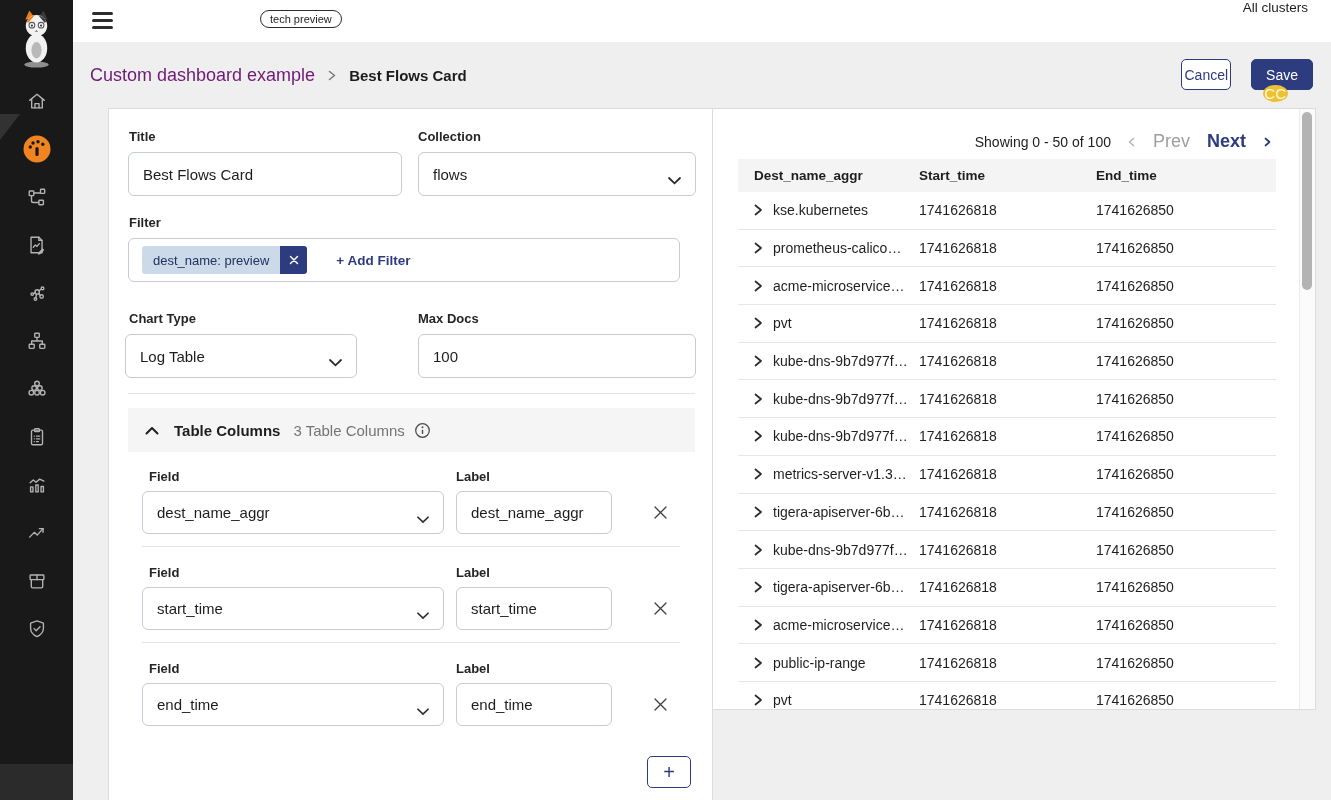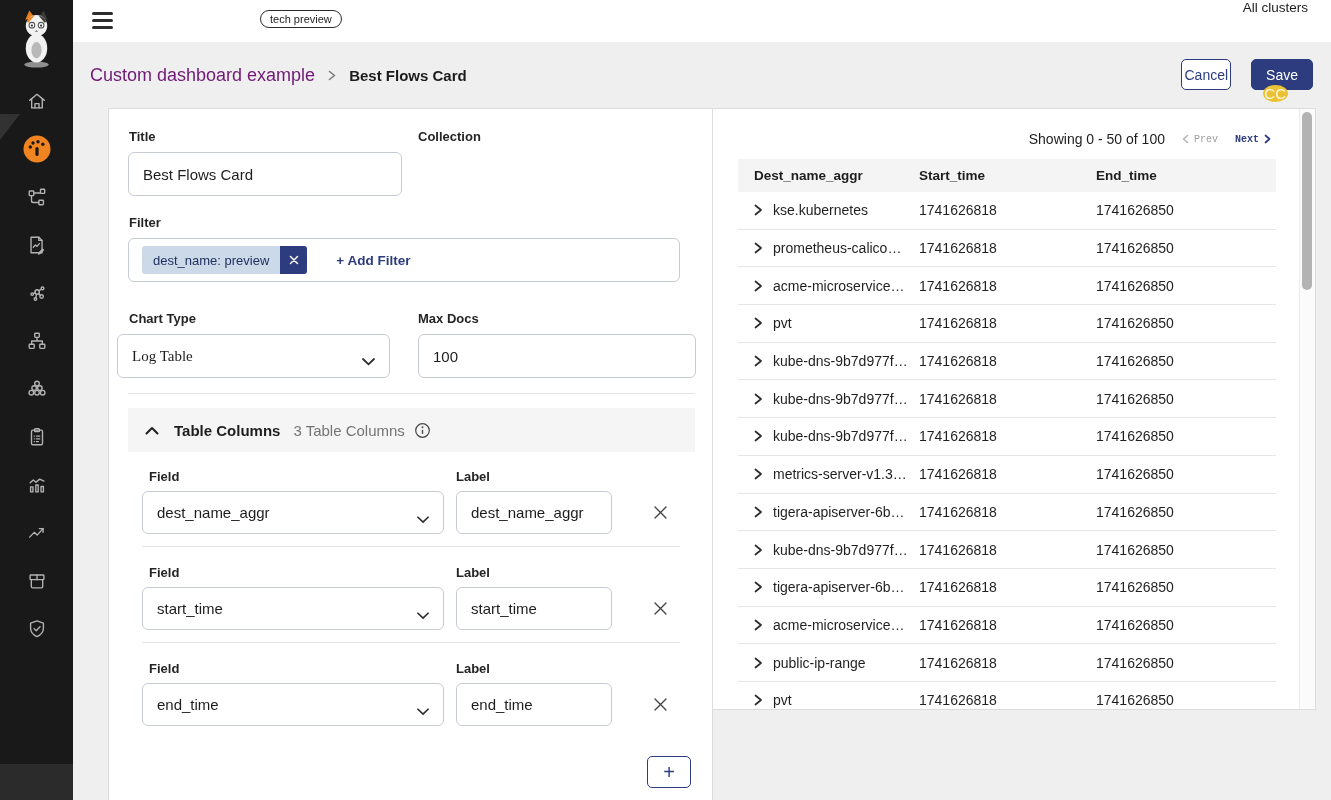--- a/index.html
+++ b/index.html
@@ -63,21 +63,21 @@
   .row-x { position:absolute; left:536px; top:36px; width:30px; height:30px; background:none; border:none; display:flex; align-items:center; justify-content:center; cursor:pointer; }
   .row-div { left:33px; width:538px; }
   .plus-btn { position:absolute; left:538px; top:647px; width:44px; height:32px; background:#fff; border:1.5px solid #2d3c7e; border-radius:5px; color:#2d3c7e; font-size:20px; line-height:1; display:flex; align-items:center; justify-content:center; cursor:pointer; font-family:inherit; }
 
   
   .preview-card { position:absolute; left:712px; top:108px; width:604px; height:602px; background:#fff; border:1px solid #dcdcdc; overflow:hidden; }
   .scroll-track { position:absolute; right:0; top:0; width:16px; height:600px; background:#fbfbfb; border-left:1px solid #ececec; }
   .scroll-thumb { position:absolute; right:3px; top:3px; width:10px; height:178px; background:#b3b3b3; border-radius:5px; cursor:pointer; }
   .pag-row { position:absolute; top:22px; right:44px; display:flex; align-items:center; gap:17px; }
   .showing { font-size:14px; color:#1d1d1d; }
-  .pag-link { font-size:10px; display:flex; align-items:center; gap:5px; cursor:pointer;font-family:Liberation Mono, monospace; }
+  .pag-link { font-size:18px; display:flex; align-items:center; gap:18px; cursor:pointer; }
   .pag-prev { color:#9e9e9e; }
   .pag-next { color:#2d3c7e; font-weight:700; }
   .ptable { position:absolute; left:25px; top:50px; width:538px; }
   .thead { height:33px; background:#f4f4f5; display:flex; align-items:center; }
   .hc { font-size:13.5px; font-weight:700; color:#1e1e1e; }
   .c1 { flex:0 0 181px; padding-left:16px; display:flex; align-items:center; gap:10px; overflow:hidden; white-space:nowrap; }
   .c2 { flex:0 0 177px; }
   .c3 { flex:1; }
   .trow { height:37.7px; display:flex; align-items:center; border-bottom:1px solid #e6e6e6; }
   .trow .c { font-size:14px; color:#1f1f1f; }
@@ -231,36 +231,42 @@
 <div class="top-actions">
   <button class="btn btn-cancel">Cancel</button>
   <button class="btn btn-save">Save</button>
 </div>
 
 <div class="form-card">
   <div class="f-label" style="left:20px; top:20px;">Title</div>
   <input class="inp" style="left: 19px; top: 43px;" value="Best Flows Card">
 
   <div class="f-label" style="left:309px; top:20px;">Collection</div>
+  <div class="sel" style="left:309px; top:43px; width:278px;">
+    <span>flows</span>
+    <span class="chev"><svg width="13" height="8" viewBox="0 0 13 8">
+          <polyline points="1,1 6.5,6.3 12,1" stroke="#2b2b2b" stroke-width="1.8" fill="none" stroke-linecap="round"></polyline>
+        </svg></span>
+  </div>
 
   <div class="f-label" style="left:20px; top:106px;">Filter</div>
   <div class="filter-box">
     <span class="chip">
       <span class="chip-text">dest_name: preview</span>
       <span class="chip-x">
         <svg width="10" height="10" viewBox="0 0 10 10">
             <path d="M1.5 1.5 L8.5 8.5 M8.5 1.5 L1.5 8.5" stroke="#fff" stroke-width="1.5" stroke-linecap="round"></path>
           </svg>
       </span>
     </span>
     <span class="add-filter">+ Add Filter</span>
   </div>
 
   <div class="f-label" style="left:20px; top:202px;">Chart Type</div>
-  <div class="sel" style="left:8px; top:225px; width:273px;font-family:Liberation Serif, serif;">
+  <div class="sel" style="left:16px; top:225px; width:232px;">
     <span>Log Table</span>
     <span class="chev"><svg width="13" height="8" viewBox="0 0 13 8">
           <polyline points="1,1 6.5,6.3 12,1" stroke="#2b2b2b" stroke-width="1.8" fill="none" stroke-linecap="round"></polyline>
         </svg></span>
   </div>
 
   <div class="f-label" style="left:309px; top:202px;">Max Docs</div>
   <input class="inp" style="left: 309px; top: 225px; width: 278px;" value="100">
 
   <div class="divider" style="top:284px;"></div>

